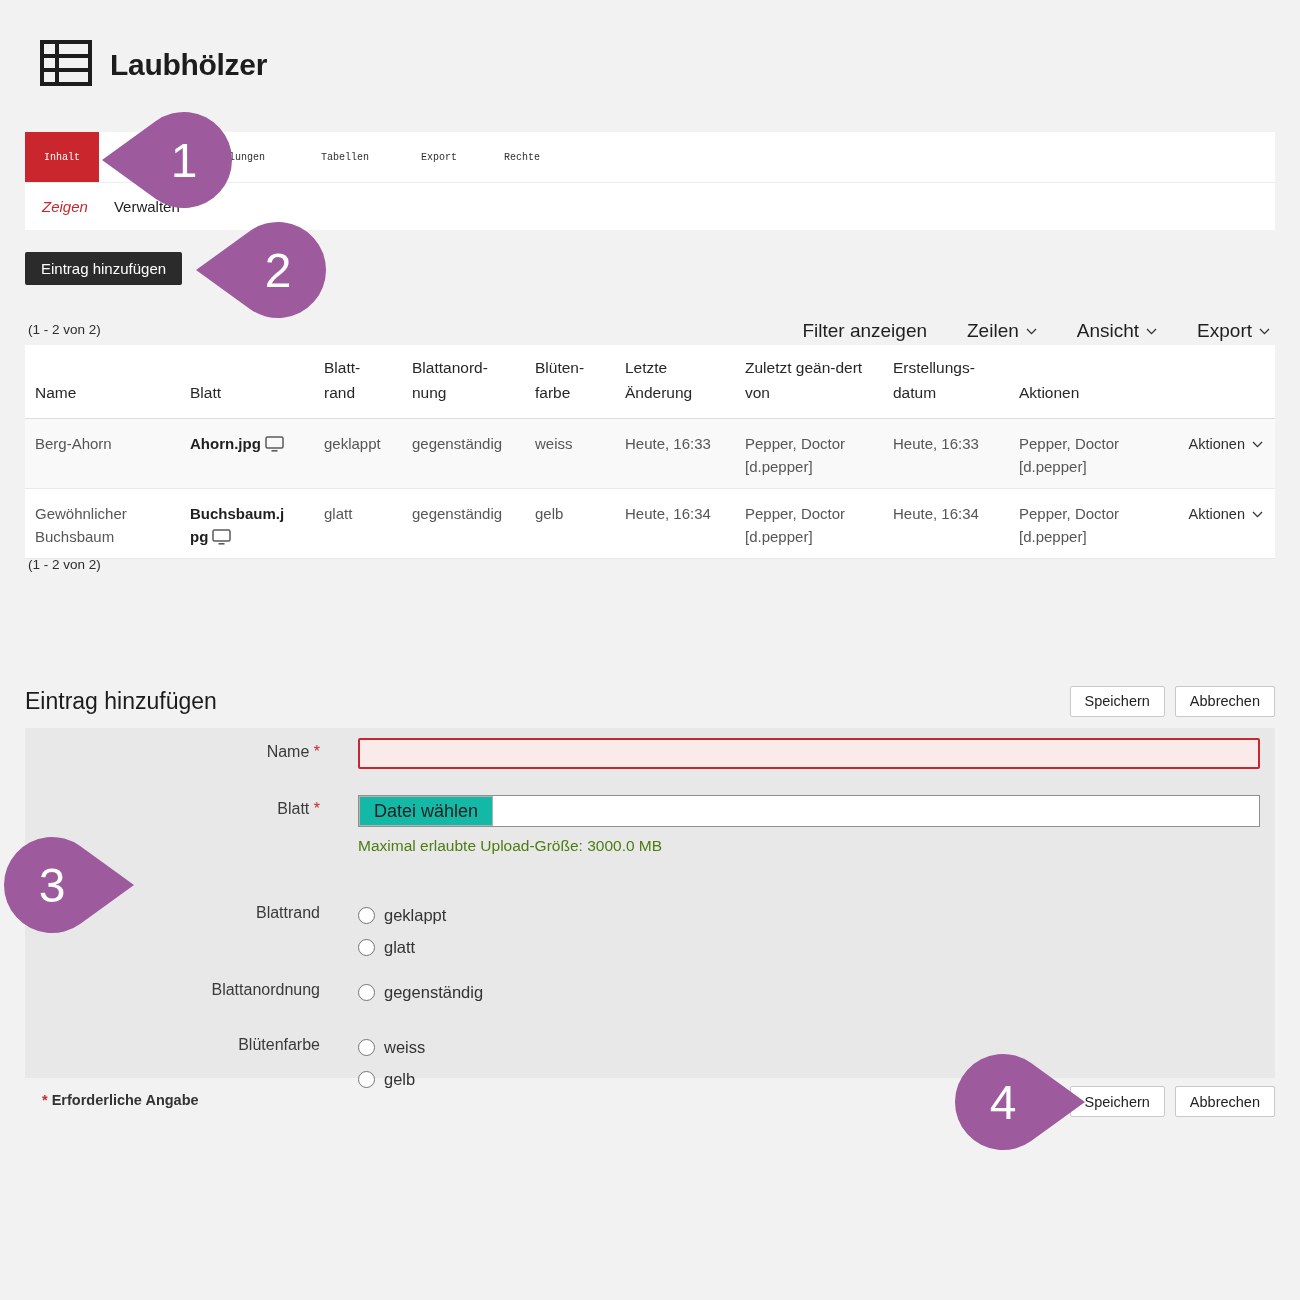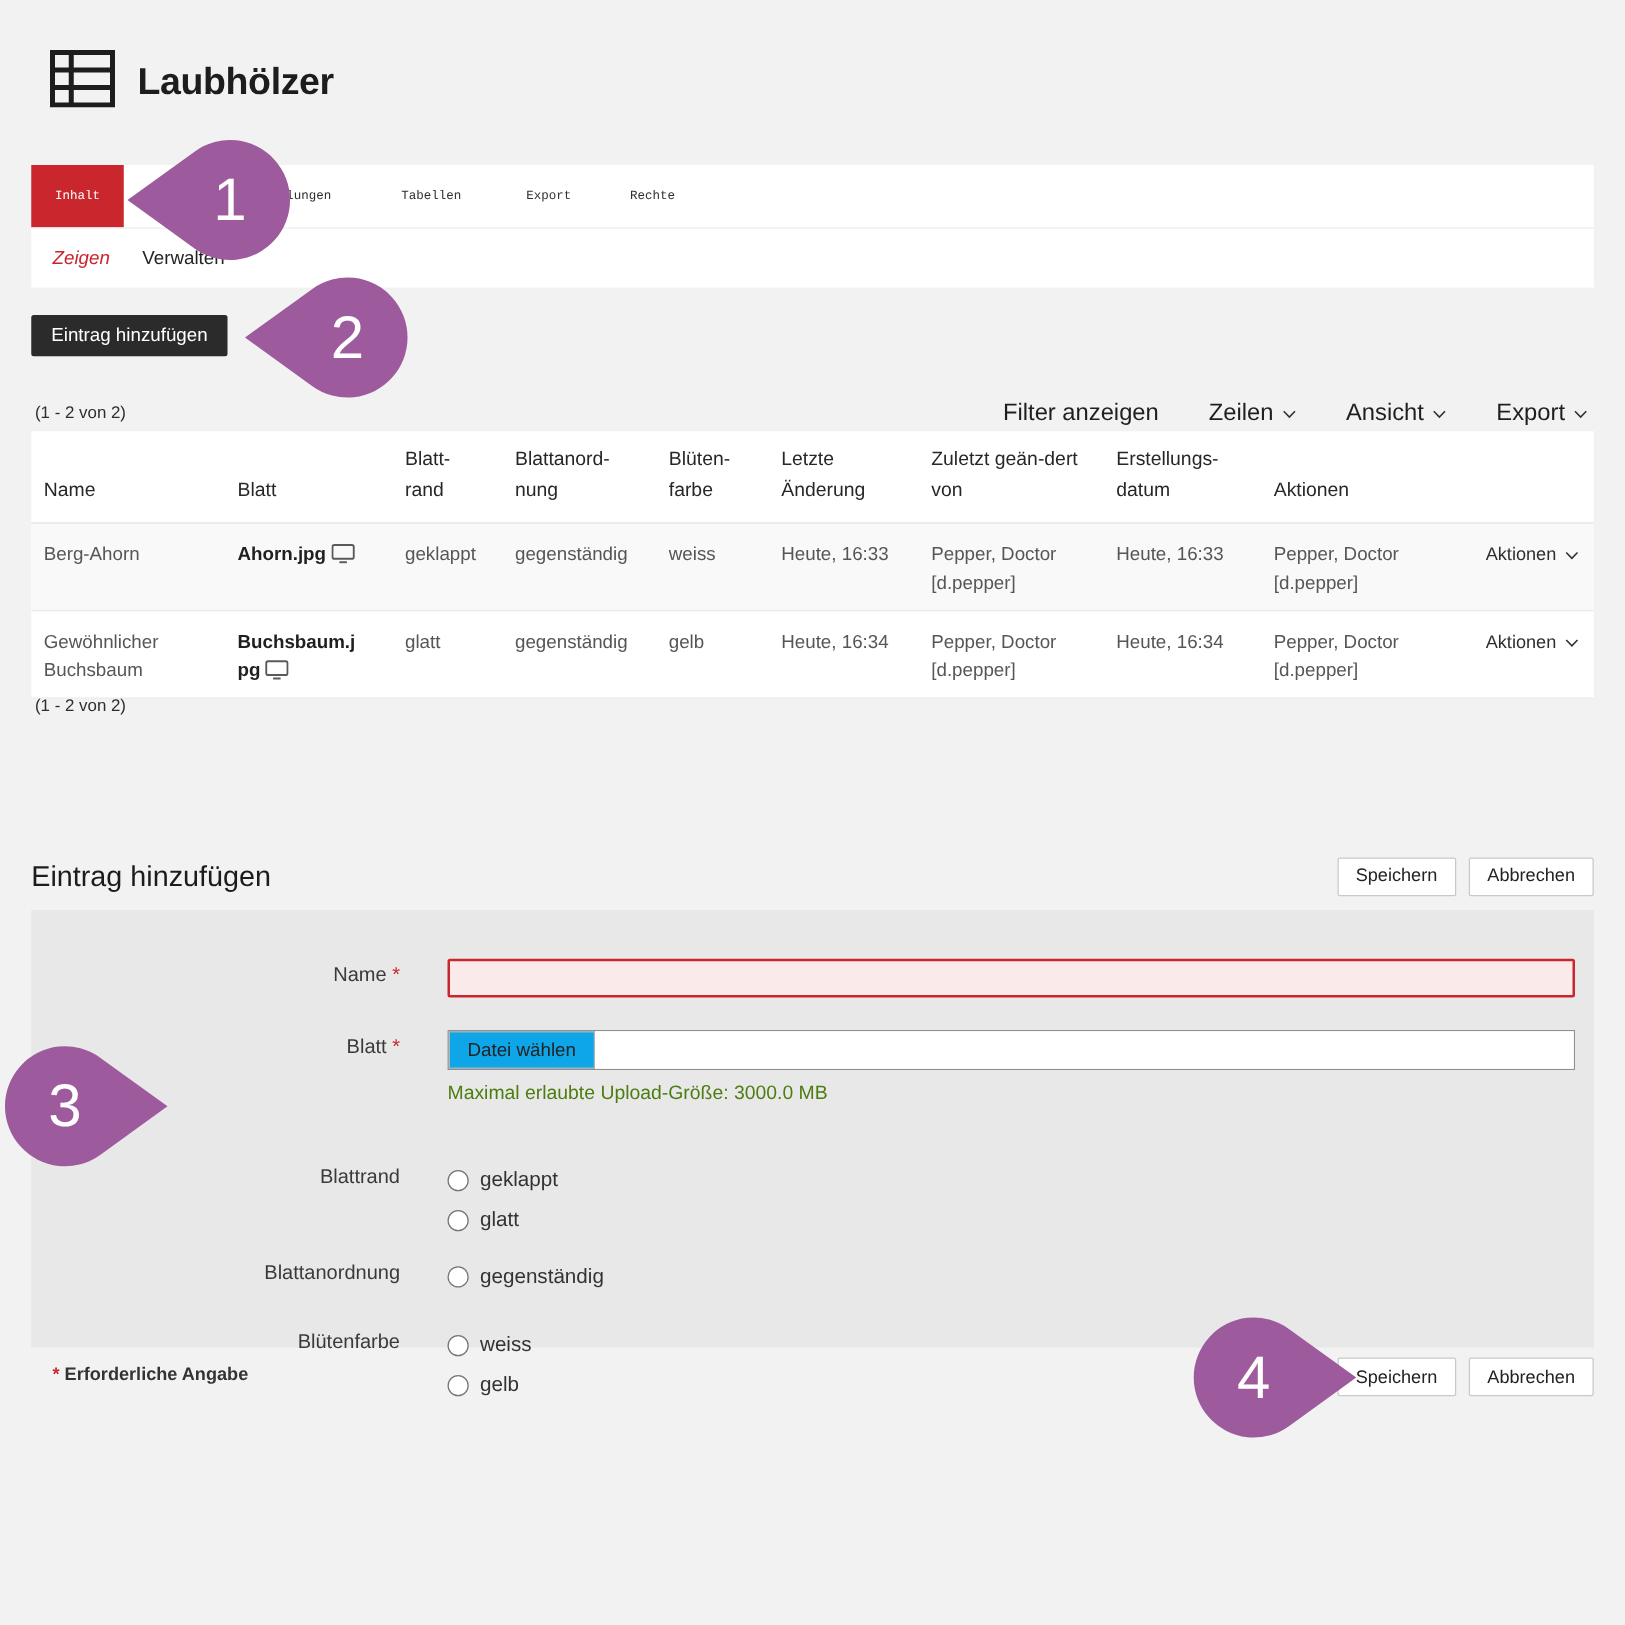--- a/index.html
+++ b/index.html
@@ -43,28 +43,28 @@
   .actions-trigger { display:inline-flex; align-items:center; gap:7px; font-size:14.5px; }
   .filelink { display:inline-block; width:100px; word-break:break-all; font-size:15px; font-weight:600; color:#1f1f1f; }
   .filelink svg { vertical-align:-3px; margin-left:4px; }
 
   
   .form-titlebar { position:absolute; left:25px; top:683px; width:1250px; height:36px; display:flex; justify-content:space-between; align-items:center; }
   .form-title { font-size:23px; font-weight:500; color:#1c1c1c; }
   .btn-row { display:flex; gap:10px; }
   .btn-light { height:31px; background:#fff; border:1px solid #c9c9c9; border-radius:2px; padding:0 14px; font-size:14.5px; color:#222; font-family:inherit; display:inline-flex; align-items:center; }
   .form-panel { position:absolute; left:25px; top:728px; width:1250px; height:350px; background:#e8e8e9; padding-top:10px; }
-  .form-row { display:flex;margin-top:29px; }
+  .form-row { display:flex; }
   .form-label { width:295px; text-align:right; font-size:16px; color:#3a3a3a; padding-top:5px; }
   .req-star { color:var(--red); }
   .form-control { margin-left:38px; width:902px; }
   .name-input { width:902px; height:31px; border:2px solid var(--red); background:#fbeaea; border-radius:2px; font-family:inherit; font-size:15px; padding:0 8px; }
   .row-file { margin-top:26px; }
   .file-wrap { display:flex; width:902px; height:32px; border:1px solid #8f8f8f; background:#fff; }
-  .file-btn { border:1px solid #b2b2b2; background:#0ea5e9; font-family:inherit; font-size:15px; color:#222; padding:0 14px; white-space:nowrap; }
+  .file-btn { border:1px solid #b2b2b2; background:#14b8a6; font-family:inherit; font-size:18px; color:#222; padding:0 14px; white-space:nowrap; }
   .file-area { flex:1; background:#fff; }
   .file-hint { margin:10px 0 0 333px; font-size:15.5px; color:#4d7c0f; }
   .radio-row.m1 { margin-top:44px; }
   .radio-row.m2 { margin-top:13px; }
   .radio-row.m3 { margin-top:23px; }
   .radio-options { margin-left:38px; }
   .radio-option { display:flex; align-items:center; gap:9px; height:32px; }
   .radio-circle { width:17px; height:17px; border:1px solid #757575; border-radius:50%; background:#fff; flex:0 0 auto; }
   .radio-label { font-size:16.5px; color:#333; }
   .required-note { position:absolute; left:42px; top:1092px; font-size:14.5px; color:#333;font-weight:bold; }

